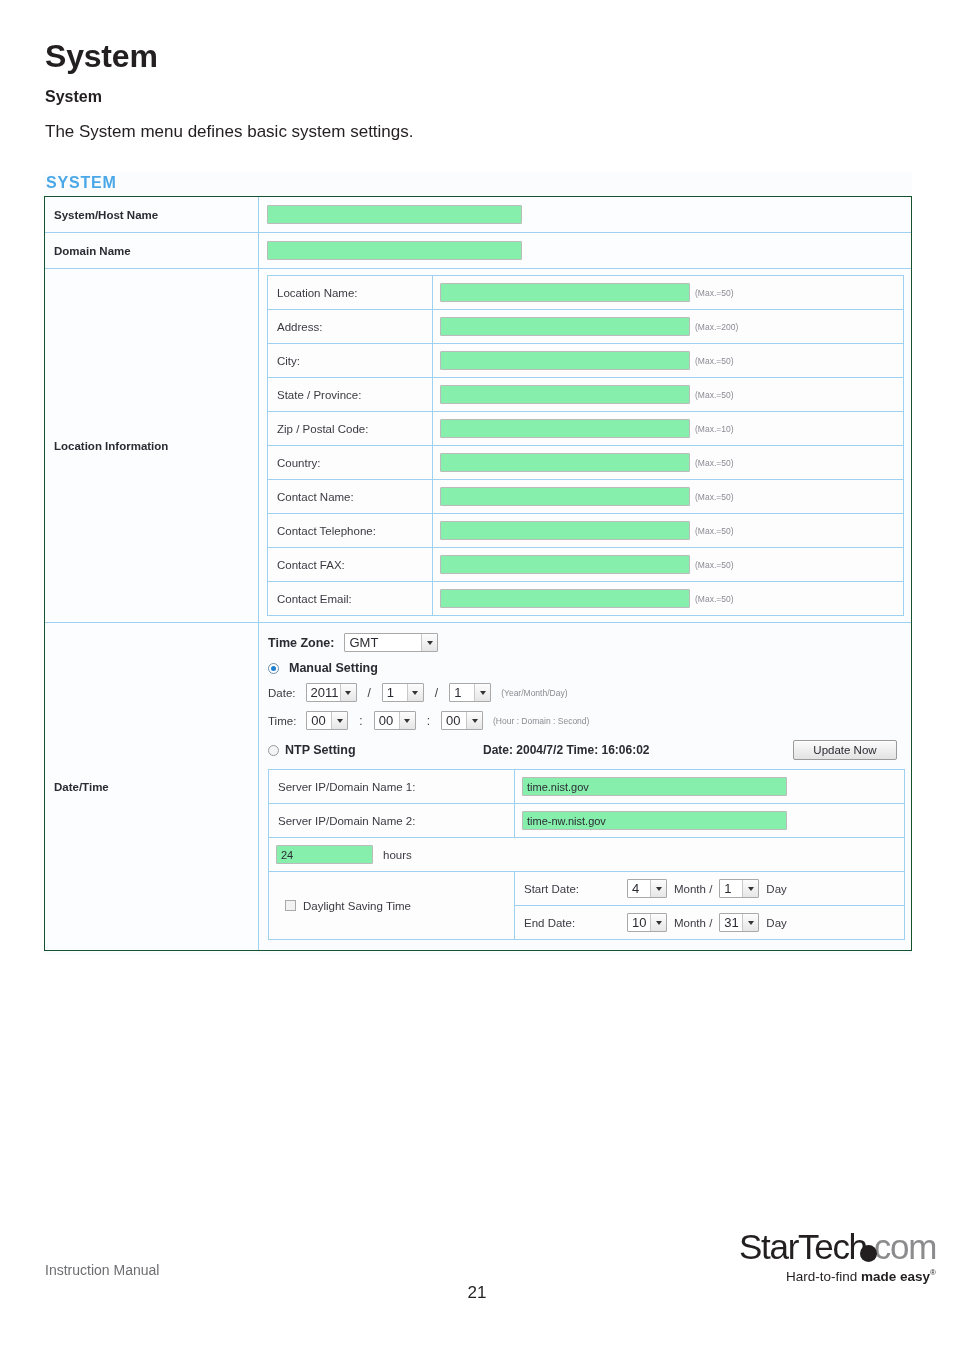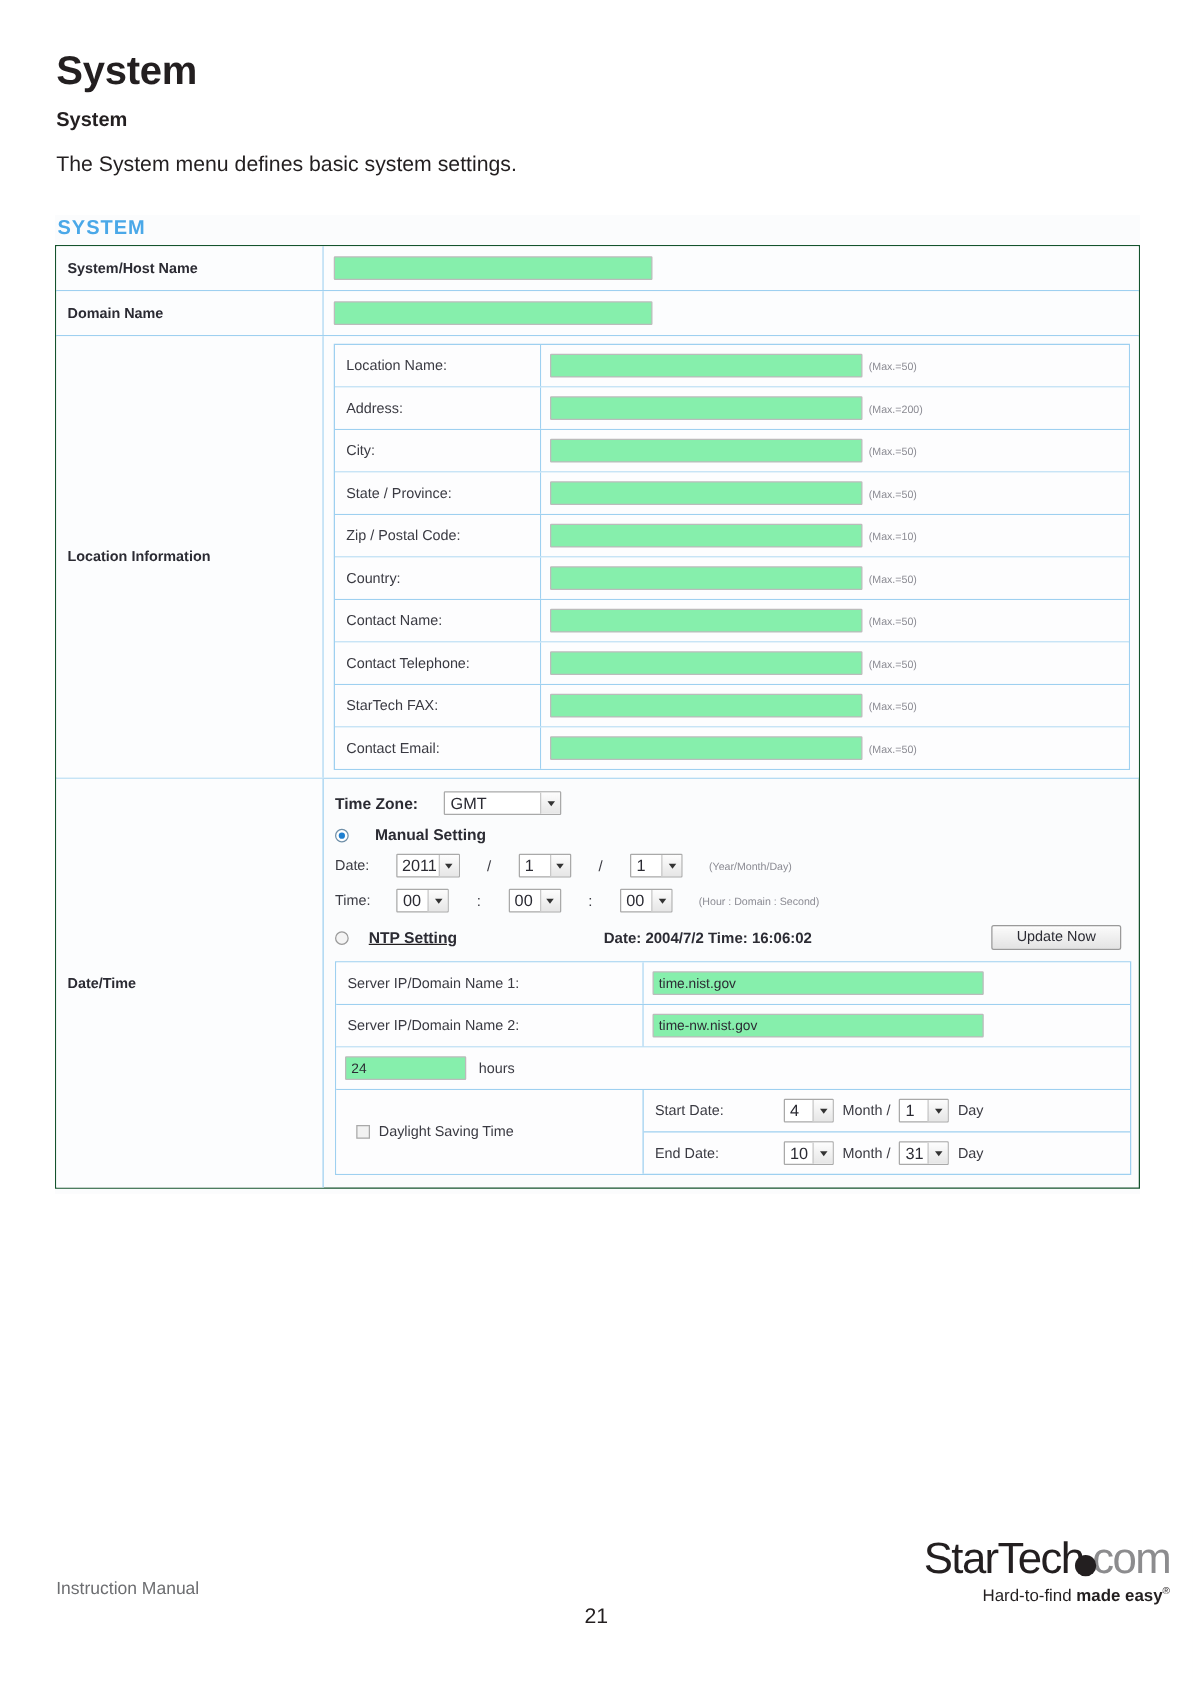--- a/index.html
+++ b/index.html
@@ -168,21 +168,21 @@
 
   
   .dt-wrap {
     flex: 1;
     padding: 10px 8px 10px 9px;
     box-sizing: border-box;
   }
   .dt-line {
     display: flex;
     align-items: center;
-    gap: 21px;
+    gap: 10px;
     margin-bottom: 9px;
     font-size: 12px;
     color: #2b2b33;
   }
   .dt-label-bold {
     font-size: 12.5px;
     font-weight: bold;
     color: #2b2b33;
   }
   .dt-label {
@@ -284,21 +284,21 @@
     color: #2b2b33;
     box-sizing: border-box;
     box-shadow: 0 1px 0 rgba(255,255,255,0.7) inset;
   }
 
   .ntp-row {
     display: flex;
     align-items: center;
     margin-bottom: 9px;
   }
-  .ntp-left { display: flex; align-items: center; gap: 16px; width: 215px; text-decoration: underline; }
+  .ntp-left { display: flex; align-items: center; gap: 6px; width: 215px; }
   .ntp-mid { font-size: 12px; font-weight: bold; color: #2b2b33; flex: 1; }
   .ntp-right { margin-left: auto; padding-right: 6px; }
 
   .dst-label-cell {
     width: 246px;
     min-width: 246px;
     box-sizing: border-box;
     border-right: 1px solid #9ed0f0;
     display: flex;
     align-items: center;
@@ -461,21 +461,21 @@
 
             <div class="subrow">
               <div class="sub-label">Contact Telephone:</div>
               <div class="sub-field">
                 <input class="tinput w-loc" type="text" value="" style="">
                 <span class="maxhint">(Max.=50)</span>
               </div>
             </div>
 
             <div class="subrow">
-              <div class="sub-label">StarTech FAX:</div>
+              <div class="sub-label">Contact FAX:</div>
               <div class="sub-field">
                 <input class="tinput w-loc" type="text" value="" style="">
                 <span class="maxhint">(Max.=50)</span>
               </div>
             </div>
 
             <div class="subrow">
               <div class="sub-label">Contact Email:</div>
               <div class="sub-field">
                 <input class="tinput w-loc" type="text" value="" style="">

